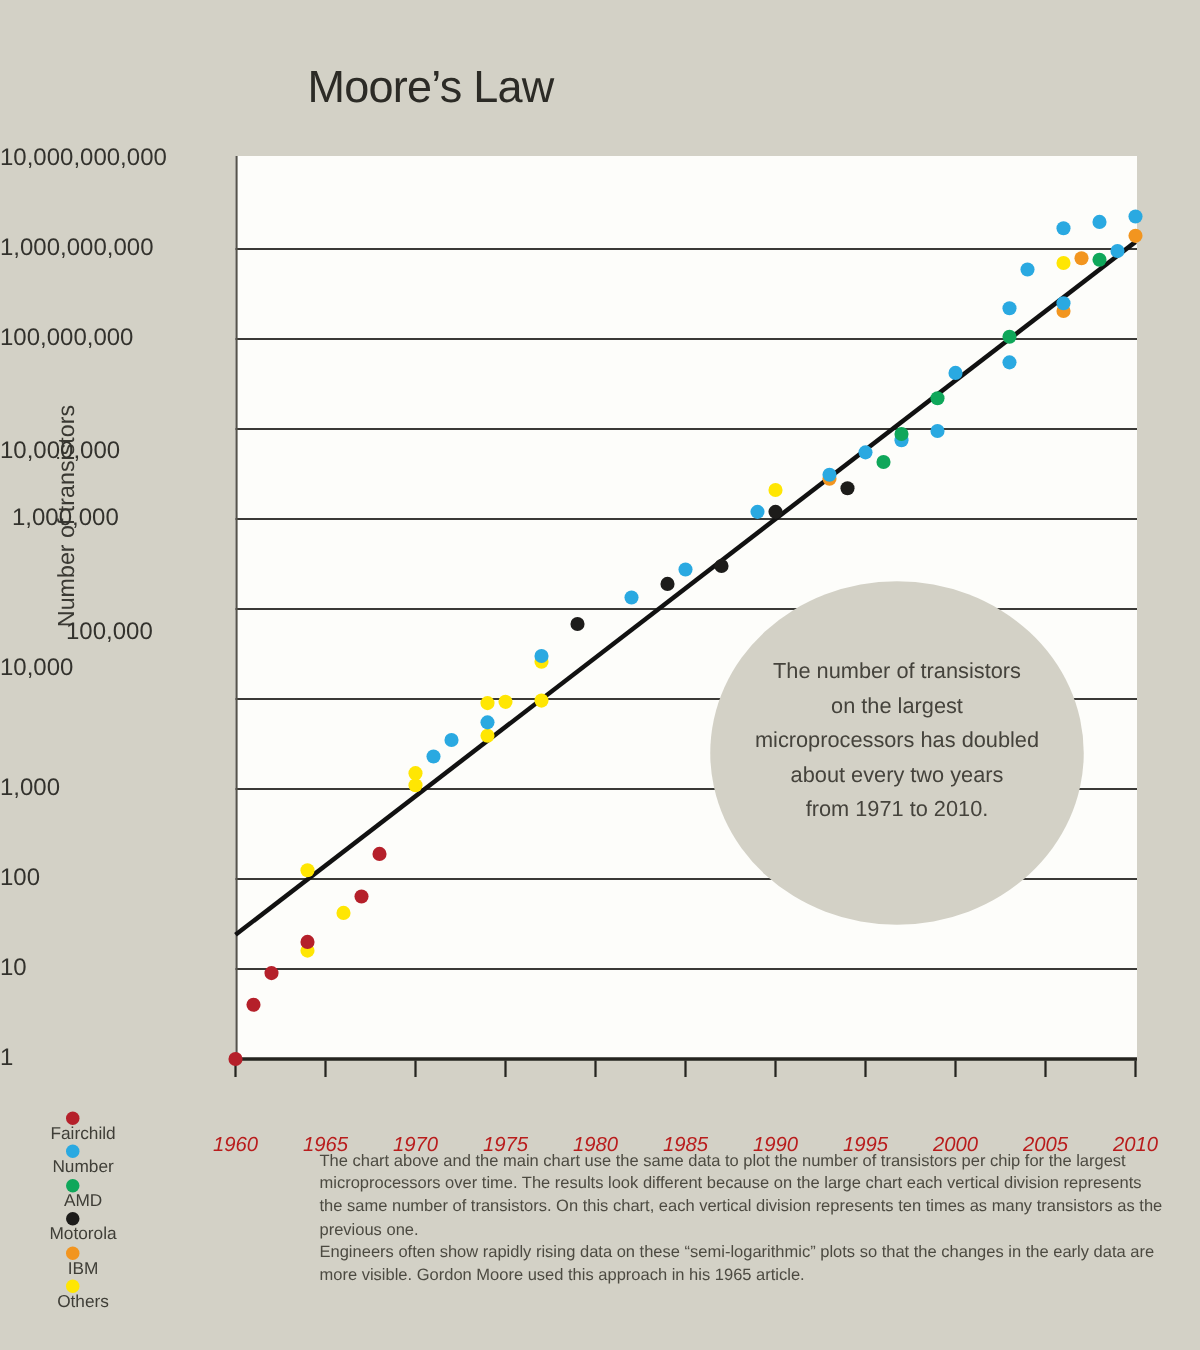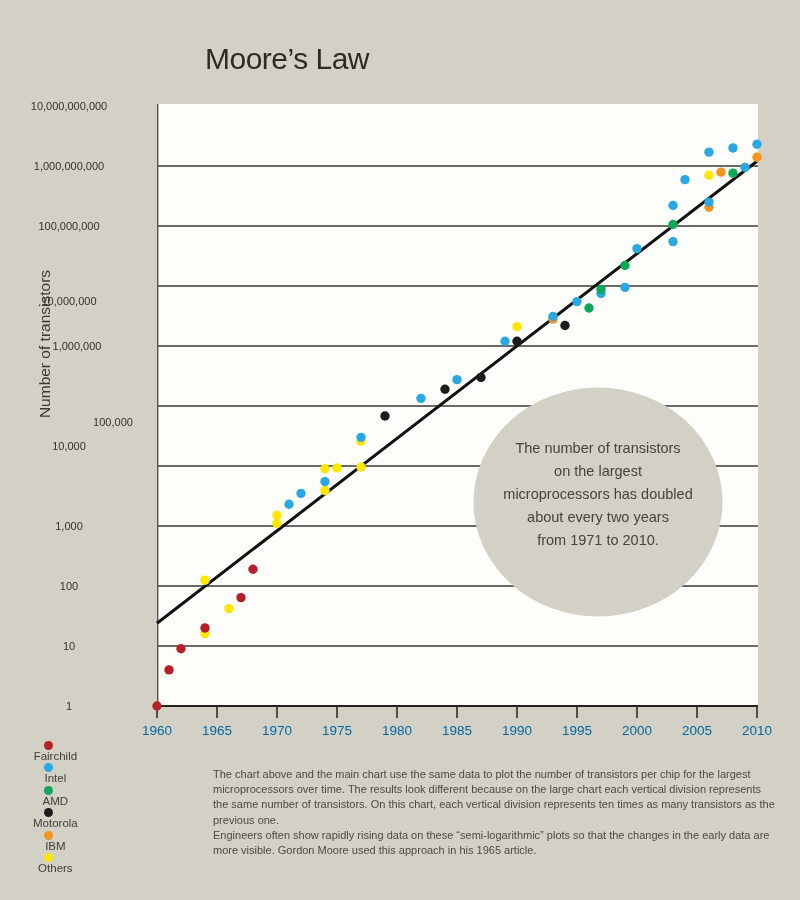--- a/index.html
+++ b/index.html
@@ -16,25 +16,25 @@
   .plot-bg{
     position:absolute;left:157px;top:104px;width:601px;height:602px;
     background:#fdfdfa;
   }
   #plot-svg{
     position:absolute;left:157px;top:104px;width:601px;height:602px;
     overflow:visible;
   }
   .y-tick{
     position:absolute;left:0;width:138px;height:16px;line-height:16px;
-    text-align:center;font-size:11px;color:#33322d;
+    text-align:left;font-size:16px;color:#33322d;
   }
   .x-tick{
-    position:absolute;width:64px;top:723px;height:16px;line-height:16px;
-    text-align:center;font-size:13.5px;color:#0369a1;
+    position:absolute;width:64px;top:755px;height:16px;line-height:16px;
+    text-align:center;font-size:13.5px;color:#b91c1c;font-style:italic;
   }
   .y-axis-title{
     position:absolute;left:-104px;top:334px;width:300px;height:20px;
     text-align:center;font-size:15.5px;color:#3a3933;
     transform:rotate(-90deg);
   }
   .annotation{
     position:absolute;left:463px;top:437px;width:270px;
     text-align:center;font-size:14.5px;line-height:23px;color:#45433c;
   }
@@ -180,21 +180,21 @@
     <div>from 1971 to 2010.</div>
   </div>
 
 <div class="legend" id="legend">
     <div class="legend-item">
       <span class="legend-swatch" style="background: rgb(181, 32, 42);"></span>
       <span class="legend-label">Fairchild</span>
     </div>
     <div class="legend-item">
       <span class="legend-swatch" style="background: rgb(42, 169, 225);"></span>
-      <span class="legend-label">Intel</span>
+      <span class="legend-label">Number</span>
     </div>
     <div class="legend-item">
       <span class="legend-swatch" style="background: rgb(15, 167, 90);"></span>
       <span class="legend-label">AMD</span>
     </div>
     <div class="legend-item">
       <span class="legend-swatch" style="background: rgb(29, 28, 26);"></span>
       <span class="legend-label">Motorola</span>
     </div>
     <div class="legend-item">

